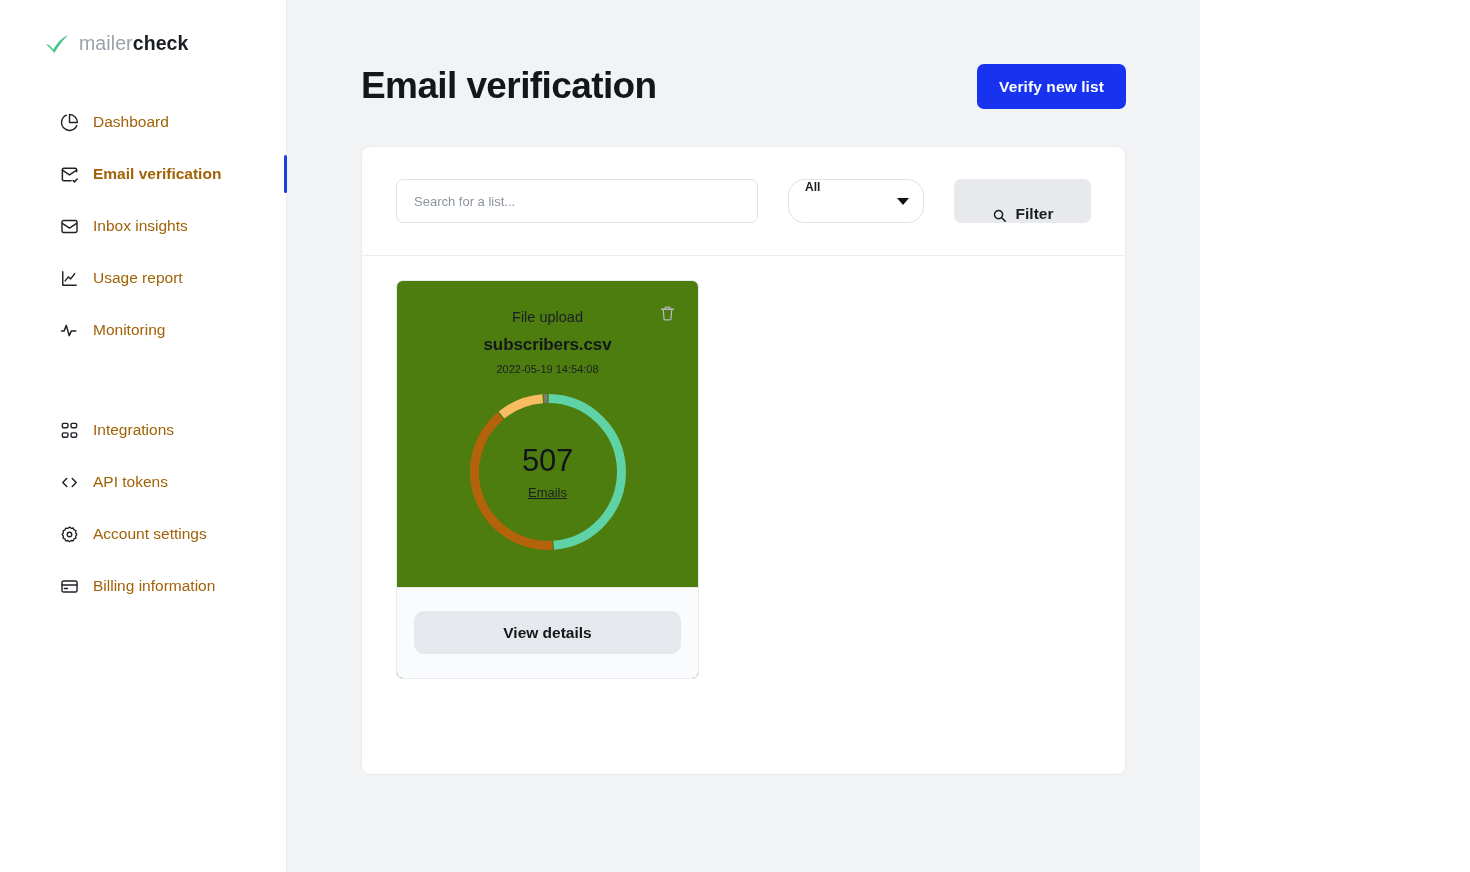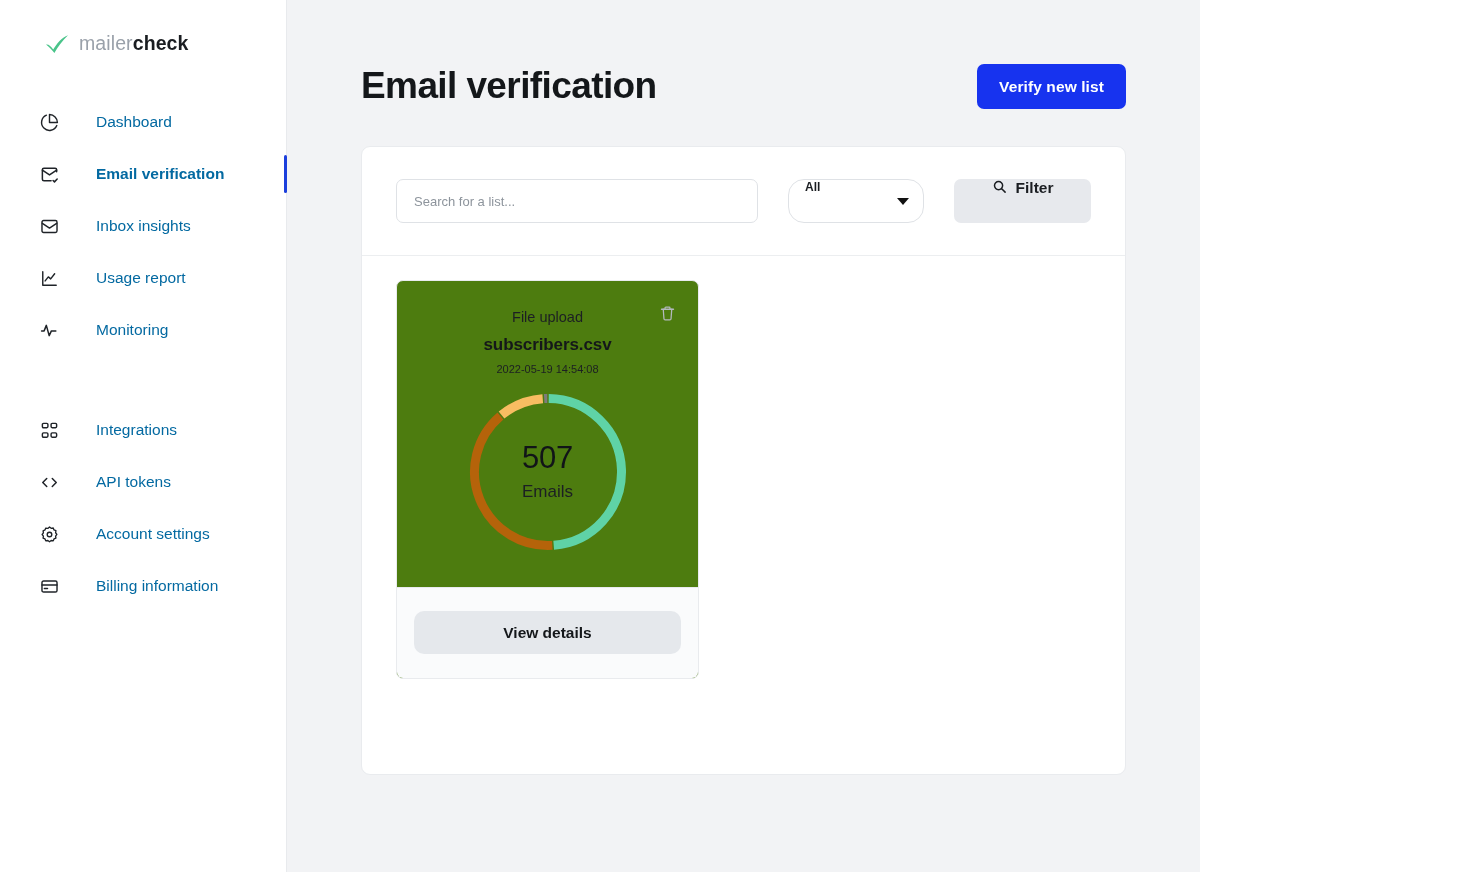--- a/index.html
+++ b/index.html
@@ -32,26 +32,26 @@
   .logo-check { width: 26px; height: 20px; display: block; }
   .logo-text { font-size: 19.5px; letter-spacing: 0.1px; line-height: 1; }
   .logo-text .t1 { color: #9aa1aa; font-weight: 400; }
   .logo-text .t2 { color: #1a1d21; font-weight: 700; }
 
   .nav { margin-top: 52px; }
   .nav-group + .nav-group { margin-top: 48px; }
   .nav-item {
     display: flex;
     align-items: center;
-    gap: 37px;
+    gap: 14px;
     height: 52px;
-    padding-left: 40px;
-    position: relative;
-    cursor: pointer;
-    color: #0369a1;
+    padding-left: 60px;
+    position: relative;
+    cursor: pointer;
+    color: #a16207;
     font-size: 15.5px;
     font-weight: 400;
   }
   .nav-item .ico {
     width: 19px; height: 19px;
     display: flex; align-items: center; justify-content: center;
     color: #1f2328;
     flex: 0 0 19px;
   }
   .nav-item .ico svg { display: block; }
@@ -158,21 +158,21 @@
     border-top: 7px solid #111;
     pointer-events: none;
   }
   .filter-btn {
     height: 44px;
     min-width: 137px;
     background: #e7e9ed;
     border: none;
     border-radius: 7px;
     display: flex;
-    align-items: flex-start;
+    align-items: flex-end;
     justify-content: center;
     gap: 9px;
     font-size: 15.5px;
     font-weight: 700;
     color: #1a1d21;
     cursor: pointer;
     font-family: inherit;
   }
   .filter-btn .sico { display: flex; color: #1a1d21; }
 
@@ -236,23 +236,24 @@
     justify-content: center;
   }
   .donut-count {
     font-size: 31px;
     font-weight: 400;
     color: #111418;
     line-height: 1;
     letter-spacing: -0.3px;
   }
   .donut-label {
-    font-size: 17px;
+    font-size: 13px;
     color: #1c1f23;
     margin-top: 9px;
+    text-decoration: underline;
   }
   .card-footer {
     border-top: 1px solid #e9ebee;
     background: #fafbfc;
     padding: 23px 17px 24px 17px;
   }
   .view-btn {
     width: 100%;
     height: 43px;
     background: #e5e8ec;

